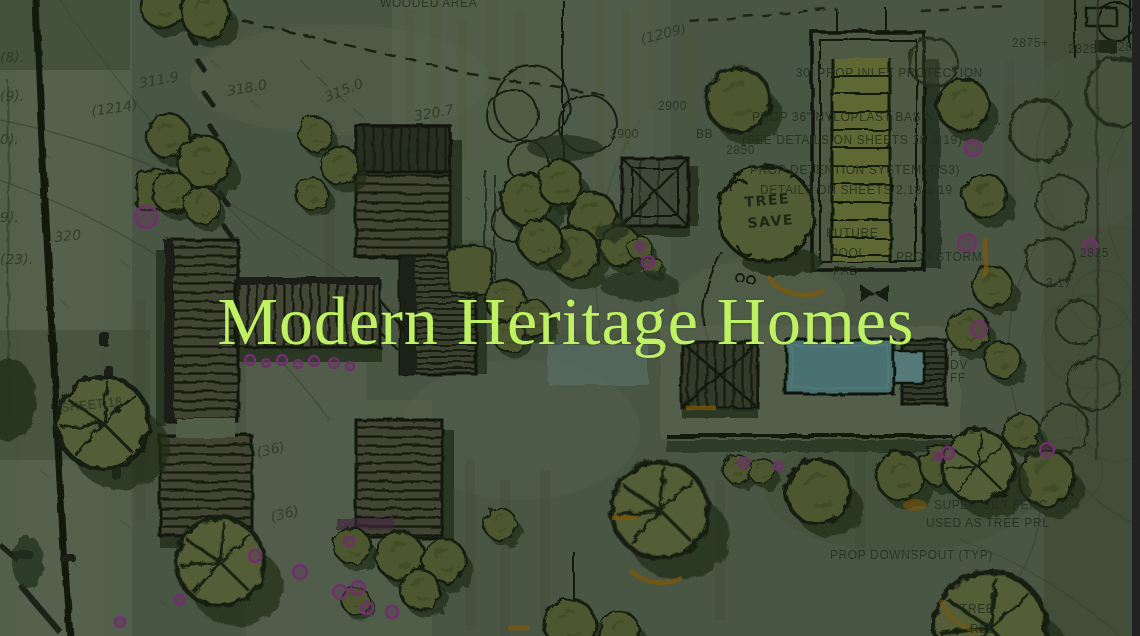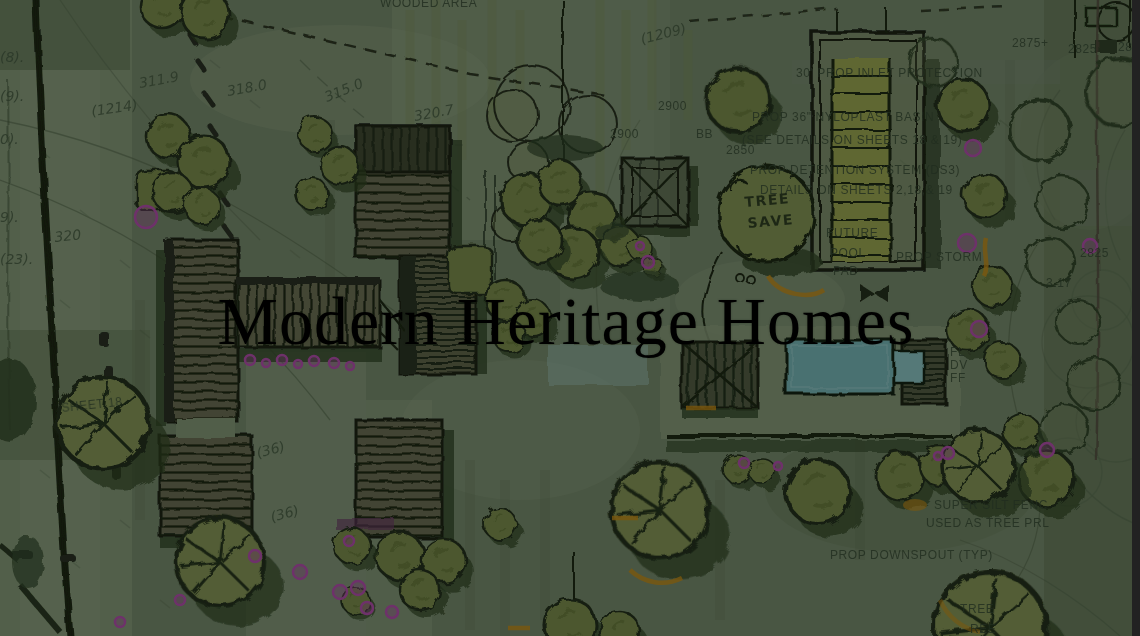--- a/index.html
+++ b/index.html
@@ -3,21 +3,21 @@
 <meta charset="utf-8">
 <style>
   html,body{margin:0;padding:0;background:#222;}
   .stage{position:relative;width:1132px;height:636px;overflow:hidden;background:#6a7760;
          font-family:"Liberation Sans",sans-serif;text-align:right;}
   .plan{position:absolute;inset:0;display:block;}
   .overlay{position:absolute;inset:0;background:rgba(13,22,11,0.34);pointer-events:none;}
   .titlewrap{position:absolute;inset:0;display:flex;align-items:center;justify-content:center;
              padding-top:6px;pointer-events:none;}
   .title{margin:16px;font-family:"Liberation Serif","DejaVu Serif",serif;font-weight:400;
-         font-size:68px;letter-spacing:1px;color:#000000;white-space:nowrap;
+         font-size:68px;letter-spacing:1px;color:#bef264;white-space:nowrap;
          text-shadow:0 0 2px rgba(20,25,15,.35);}
   
   .lbl{font-family:"Liberation Sans",sans-serif;font-size:12px;fill:#2c392a;opacity:.8;letter-spacing:.6px;}
   .elev{font-family:"DejaVu Sans",sans-serif;font-style:italic;font-size:14px;fill:#3c4a38;opacity:.85;}
   .hand{font-family:"DejaVu Sans",sans-serif;font-weight:700;font-size:14px;fill:#1f2617;opacity:.9;letter-spacing:1.5px;}
   .ink{stroke:#161a10;fill:none;}
 </style>
 </head>
 <body>
 

